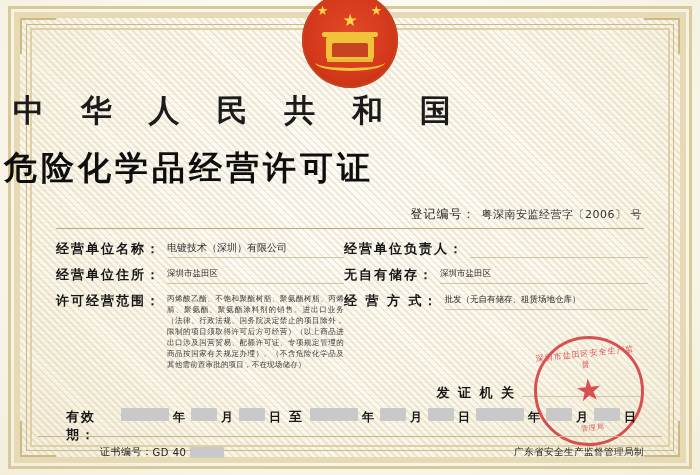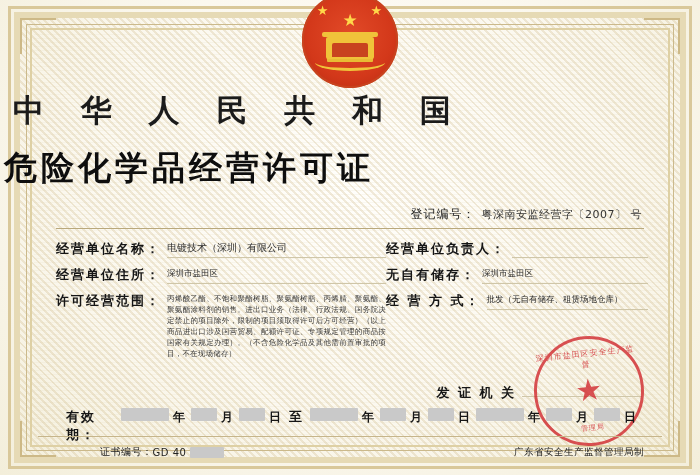--- a/index.html
+++ b/index.html
@@ -214,21 +214,21 @@
   }
   .row {
     display: flex;
     align-items: flex-start;
     margin-bottom: 6px;
   }
   .col {
     display: flex;
     align-items: flex-start;
   }
-  .col.left { width: 330px; }
+  .col.left { width: 288px; }
   .col.right { flex: 1; }
   .flabel {
     font-size: 13px;
     font-weight: bold;
     color: #161616;
     letter-spacing: 2px;
     white-space: nowrap;
     padding-top: 2px;
   }
   .fvalue {
@@ -388,21 +388,21 @@
     <div class="wheat"></div>
   </div>
 
   <div class="title-block">
     <div class="title-cn">中 华 人 民 共 和 国</div>
     <div class="title-sub">危险化学品经营许可证</div>
   </div>
 
   <div class="reg-line">
     <span class="reg-label">登记编号：</span>
-    <span class="reg-value">粤深南安监经营字〔2007〕    号</span>
+    <span class="reg-value">粤深南安监经营字〔2006〕    号</span>
   </div>
 
   <div class="hr-top"></div>
 
   <div class="fields">
 
     <div class="row">
       <div class="col left">
         <span class="flabel">经营单位名称：</span>
         <span class="fvalue">            电镀技术（深圳）有限公司</span>

